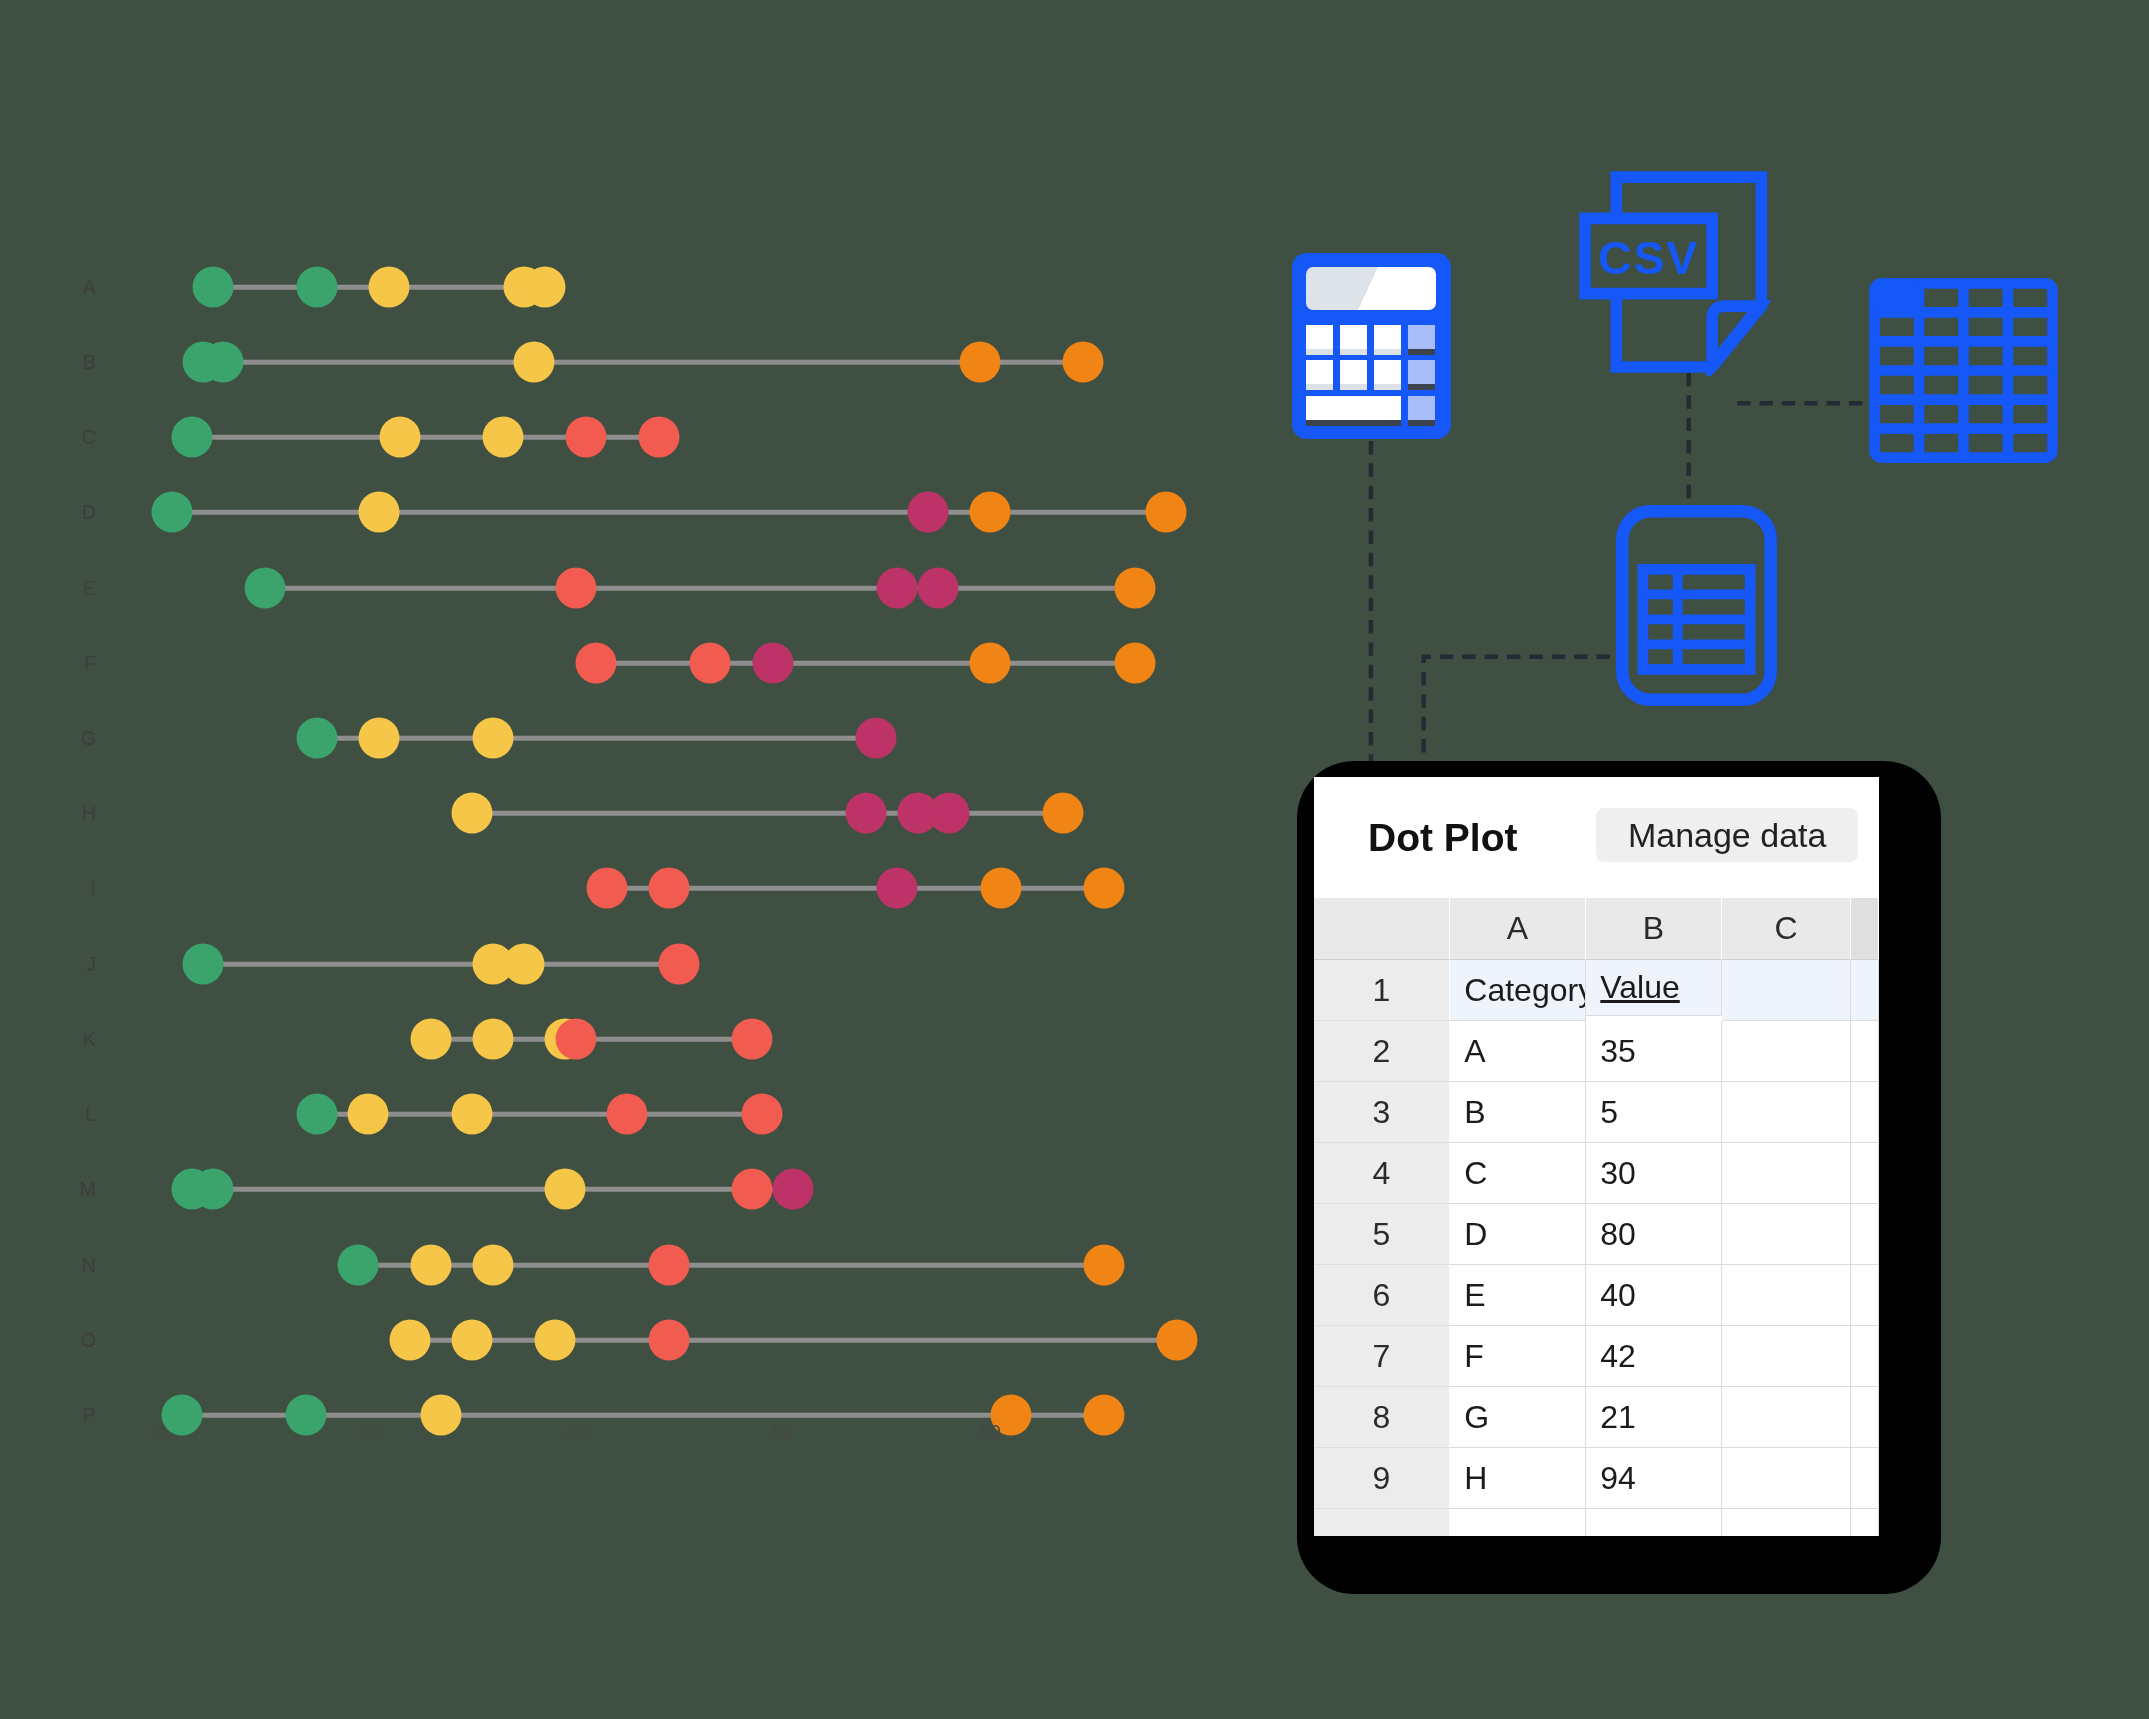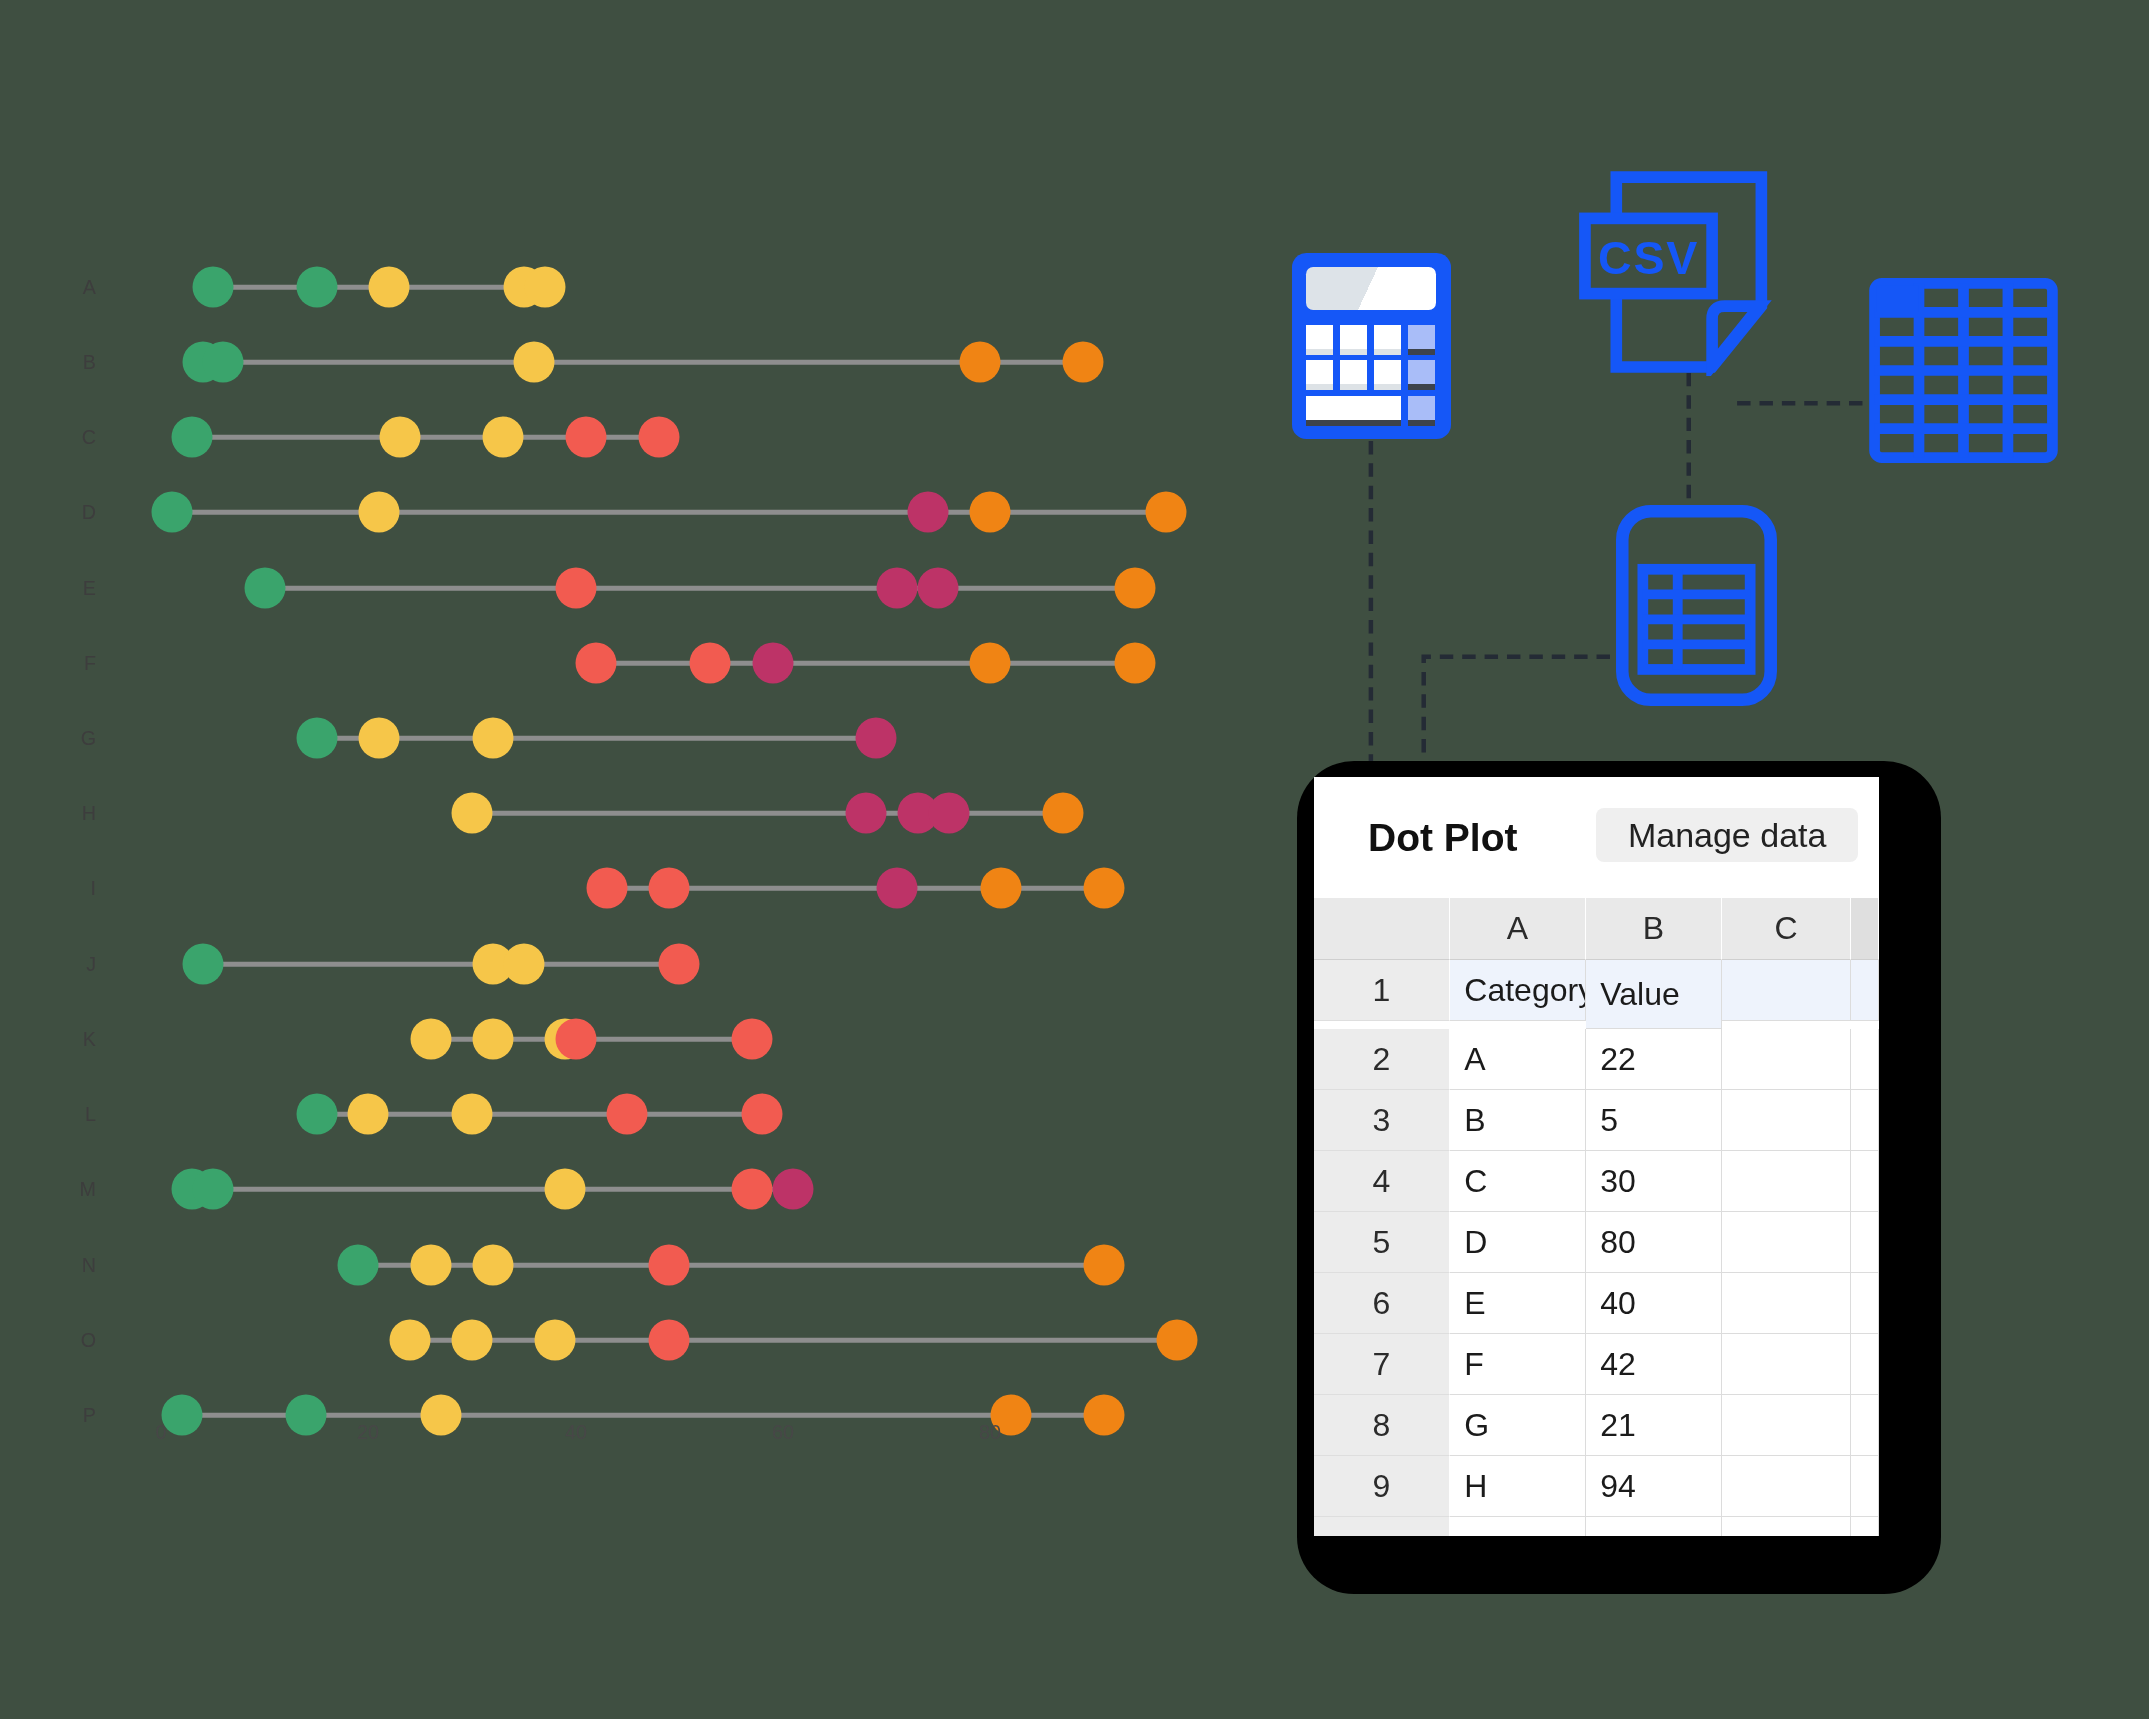--- a/index.html
+++ b/index.html
@@ -232,28 +232,28 @@
         <div class="sheet-row">
           <div class="cell head" style="width: 136px; height: 62px;"></div>
           <div class="cell head" style="width: 136px; height: 62px;">A</div>
           <div class="cell head" style="width: 136px; height: 62px;">B</div>
           <div class="cell head" style="width: 129px; height: 62px;">C</div>
           <div class="cell head sliver-head" style="width: 28px; height: 62px;"></div>
         </div>
         <div class="sheet-row">
           <div class="cell rownum" style="width: 136px; height: 61px;">1</div>
           <div class="cell data hl" style="width: 136px; height: 61px;">Category</div>
-          <div class="cell data hl" style="width: 136px; height: 69px;">Value</div>
+          <div class="cell data hl" style="width: 136px; height: 56px; text-decoration: underline;">Value</div>
           <div class="cell data hl" style="width: 129px; height: 61px;"></div>
           <div class="cell hl" style="width: 28px; height: 61px;"></div>
         </div>
         <div class="sheet-row">
           <div class="cell rownum" style="width: 136px; height: 61px;">2</div>
           <div class="cell data" style="width: 136px; height: 61px;">A</div>
-          <div class="cell data" style="width: 136px; height: 61px;">22</div>
+          <div class="cell data" style="width: 136px; height: 61px;">35</div>
           <div class="cell data" style="width: 129px; height: 61px;"></div>
           <div class="cell " style="width: 28px; height: 61px;"></div>
         </div>
         <div class="sheet-row">
           <div class="cell rownum" style="width: 136px; height: 61px;">3</div>
           <div class="cell data" style="width: 136px; height: 61px;">B</div>
           <div class="cell data" style="width: 136px; height: 61px;">5</div>
           <div class="cell data" style="width: 129px; height: 61px;"></div>
           <div class="cell " style="width: 28px; height: 61px;"></div>
         </div>

